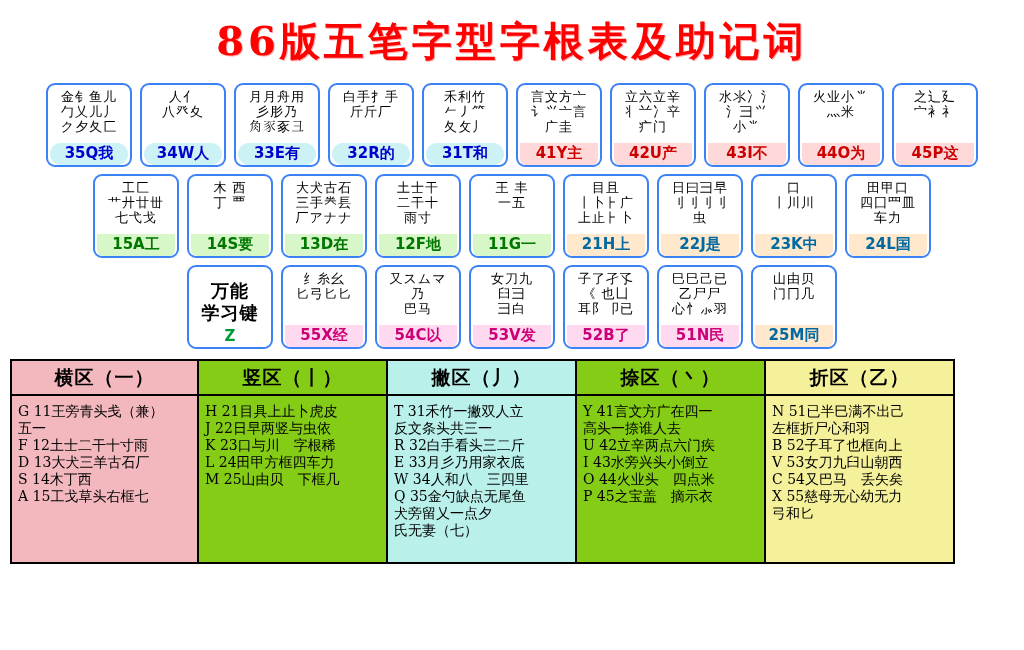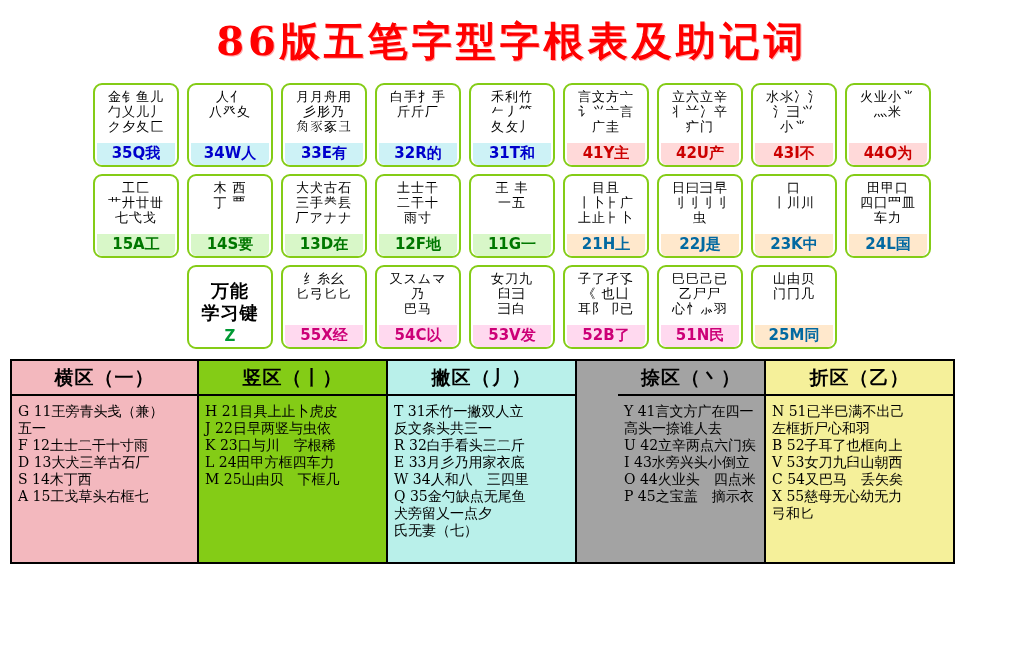--- a/index.html
+++ b/index.html
@@ -23,21 +23,21 @@
   }
   .row{
     display:flex;
     justify-content:center;
     align-items:flex-end;
     gap:8px;
     margin-bottom:7px;
   }
   .row.r1{margin-top:10px;}
   .key{
-    border:2px solid #84cc16;
+    border:2px solid #3b82f6;
     border-radius:9px;
     background:#ffffff;
     width:86px;
     box-sizing:border-box;
     padding:3px 2px 0 2px;
     display:flex;
     flex-direction:column;
     justify-content:space-between;
     min-height:84px;
   }
@@ -53,21 +53,21 @@
   }
   .code{
     font-family:"DejaVu Sans","Liberation Sans",sans-serif;
     font-weight:bold;
     font-size:15px;
     text-align:center;
     padding:1px 0 2px 0;
     border-radius:0 0 6px 6px;
   }
   
-  .c-blue  {color:#0000cc;background:#cdf2f6;}
+  .c-blue  {color:#0000cc;background:#cdf2f6;border-radius:11px;}
   .c-red   {color:#cc0000;background:#ffd9d9;}
   .c-green {color:#007700;background:#d8f7c8;}
   .c-orange{color:#0369a1;background:#ffe8cc;}
   .c-pink  {color:#cc0077;background:#ffd9ef;}
   .c-plain {color:#009933;background:#ffffff;}
 
   
   #zones{
     display:flex;
     justify-content:flex-start;
@@ -97,21 +97,21 @@
     padding:7px 4px 6px 6px;
     font-family:"DejaVu Serif","Liberation Serif",serif;
     font-size:14px;
     line-height:17px;
     flex:1;
   }
   .zline{white-space:pre-line;}
   .z1{background:#f3b8be;}
   .z2{background:#84cc16;}
   .z3{background:#b9f0ea;}
-  .z4{background:#a3a3a3;padding-left:41px;}
+  .z4{background:#84cc16;}
   .z5{background:#f5f09a;}
 </style>
 </head>
 <body>
 
 <div id="title">86版五笔字型字根表及助记词</div>
 
 <div class="row r1">
   <div class="key">
     <div class="glyphs">金钅鱼儿
@@ -156,20 +156,25 @@
   <div class="key">
     <div class="glyphs">水氺冫⺡
 氵彐⺍
 小⺌</div>
     <div class="code c-red">43I不</div>
   </div>
   <div class="key">
     <div class="glyphs">火业小⺌
 灬米</div>
     <div class="code c-red">44O为</div>
+  </div>
+  <div class="key">
+    <div class="glyphs">之辶廴
+宀衤礻</div>
+    <div class="code c-red">45P这</div>
   </div>
 </div>
 
 <div class="row r2">
   <div class="key">
     <div class="glyphs">工匚
 艹廾廿丗
 七弋戈</div>
     <div class="code c-green">15A工</div>
   </div>

